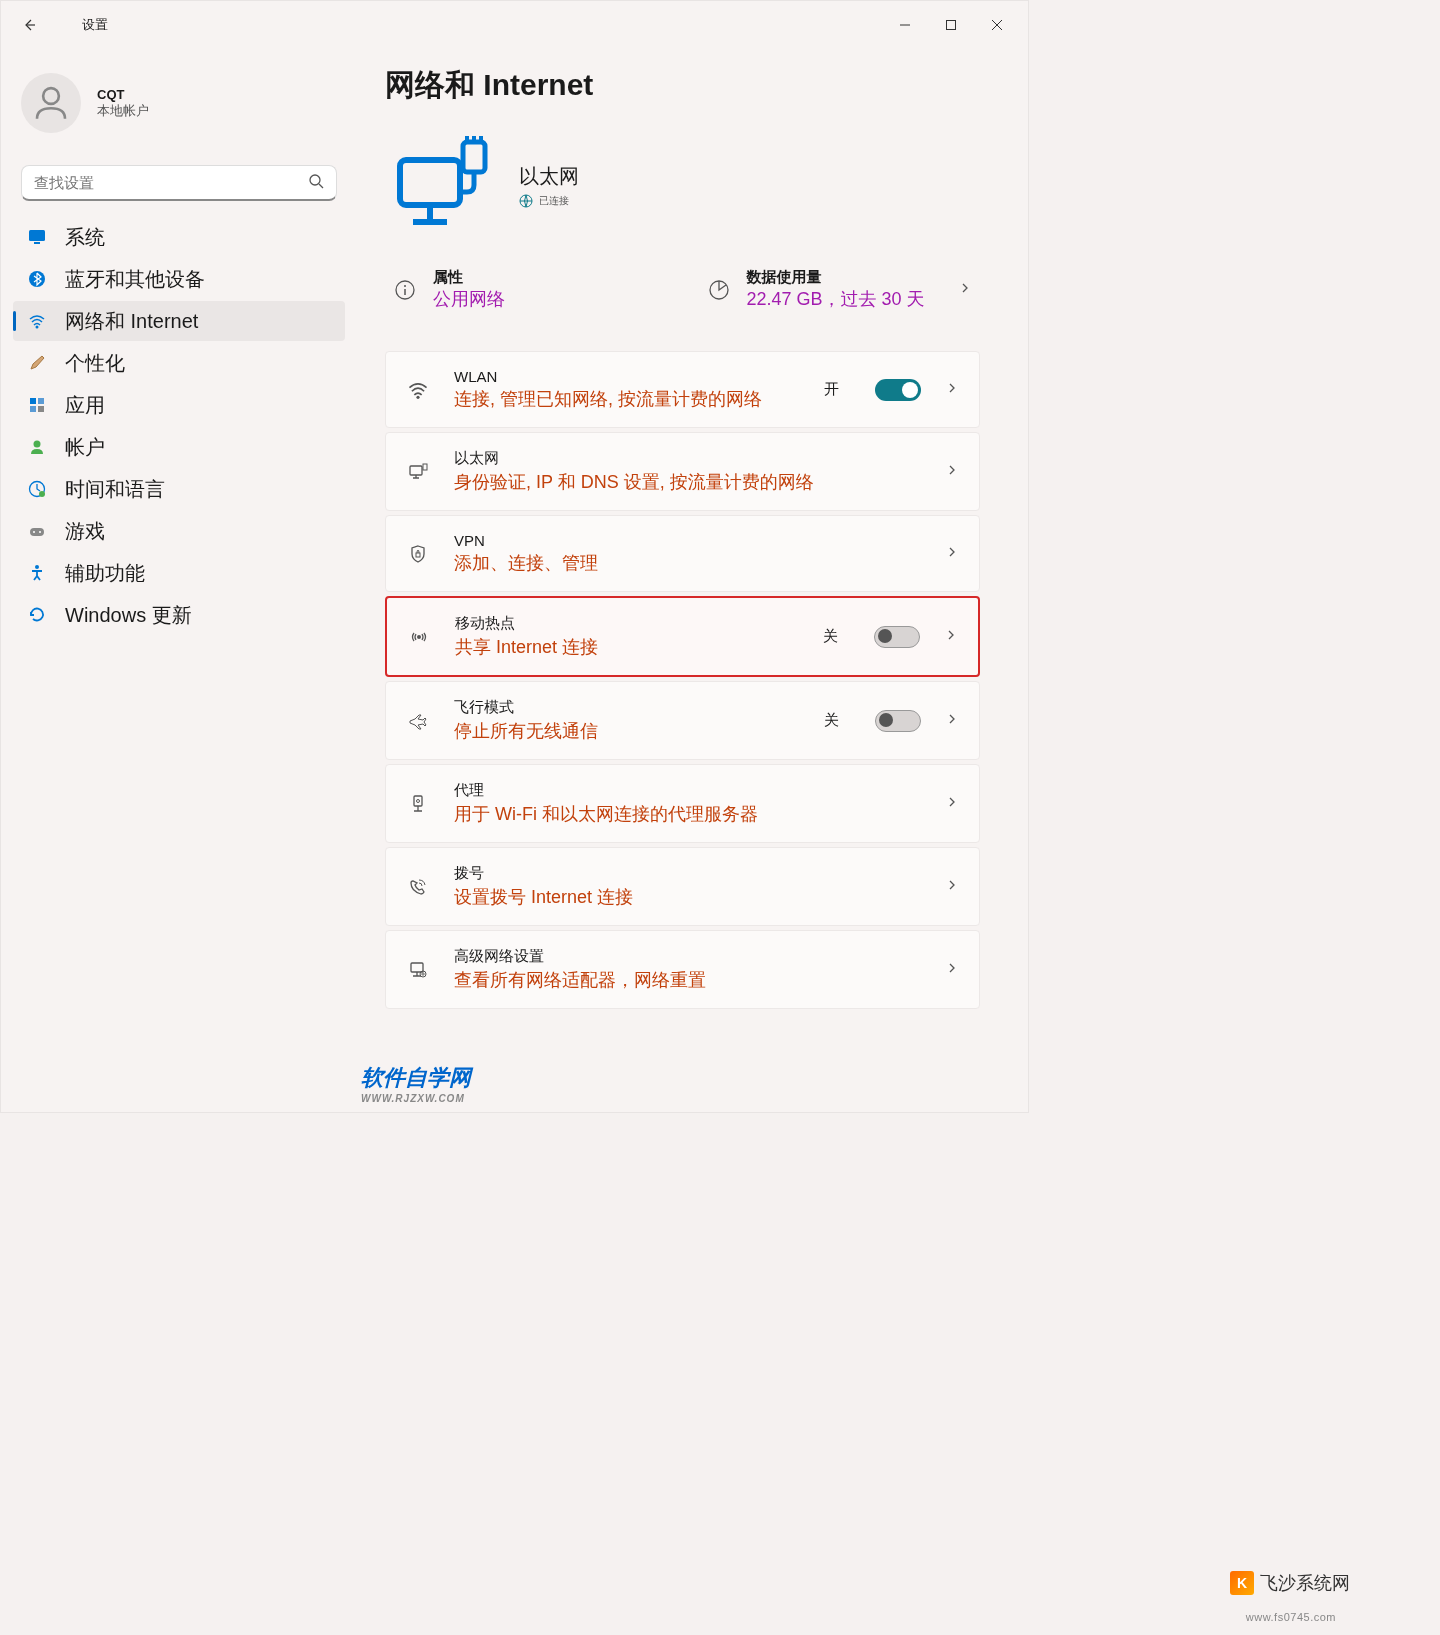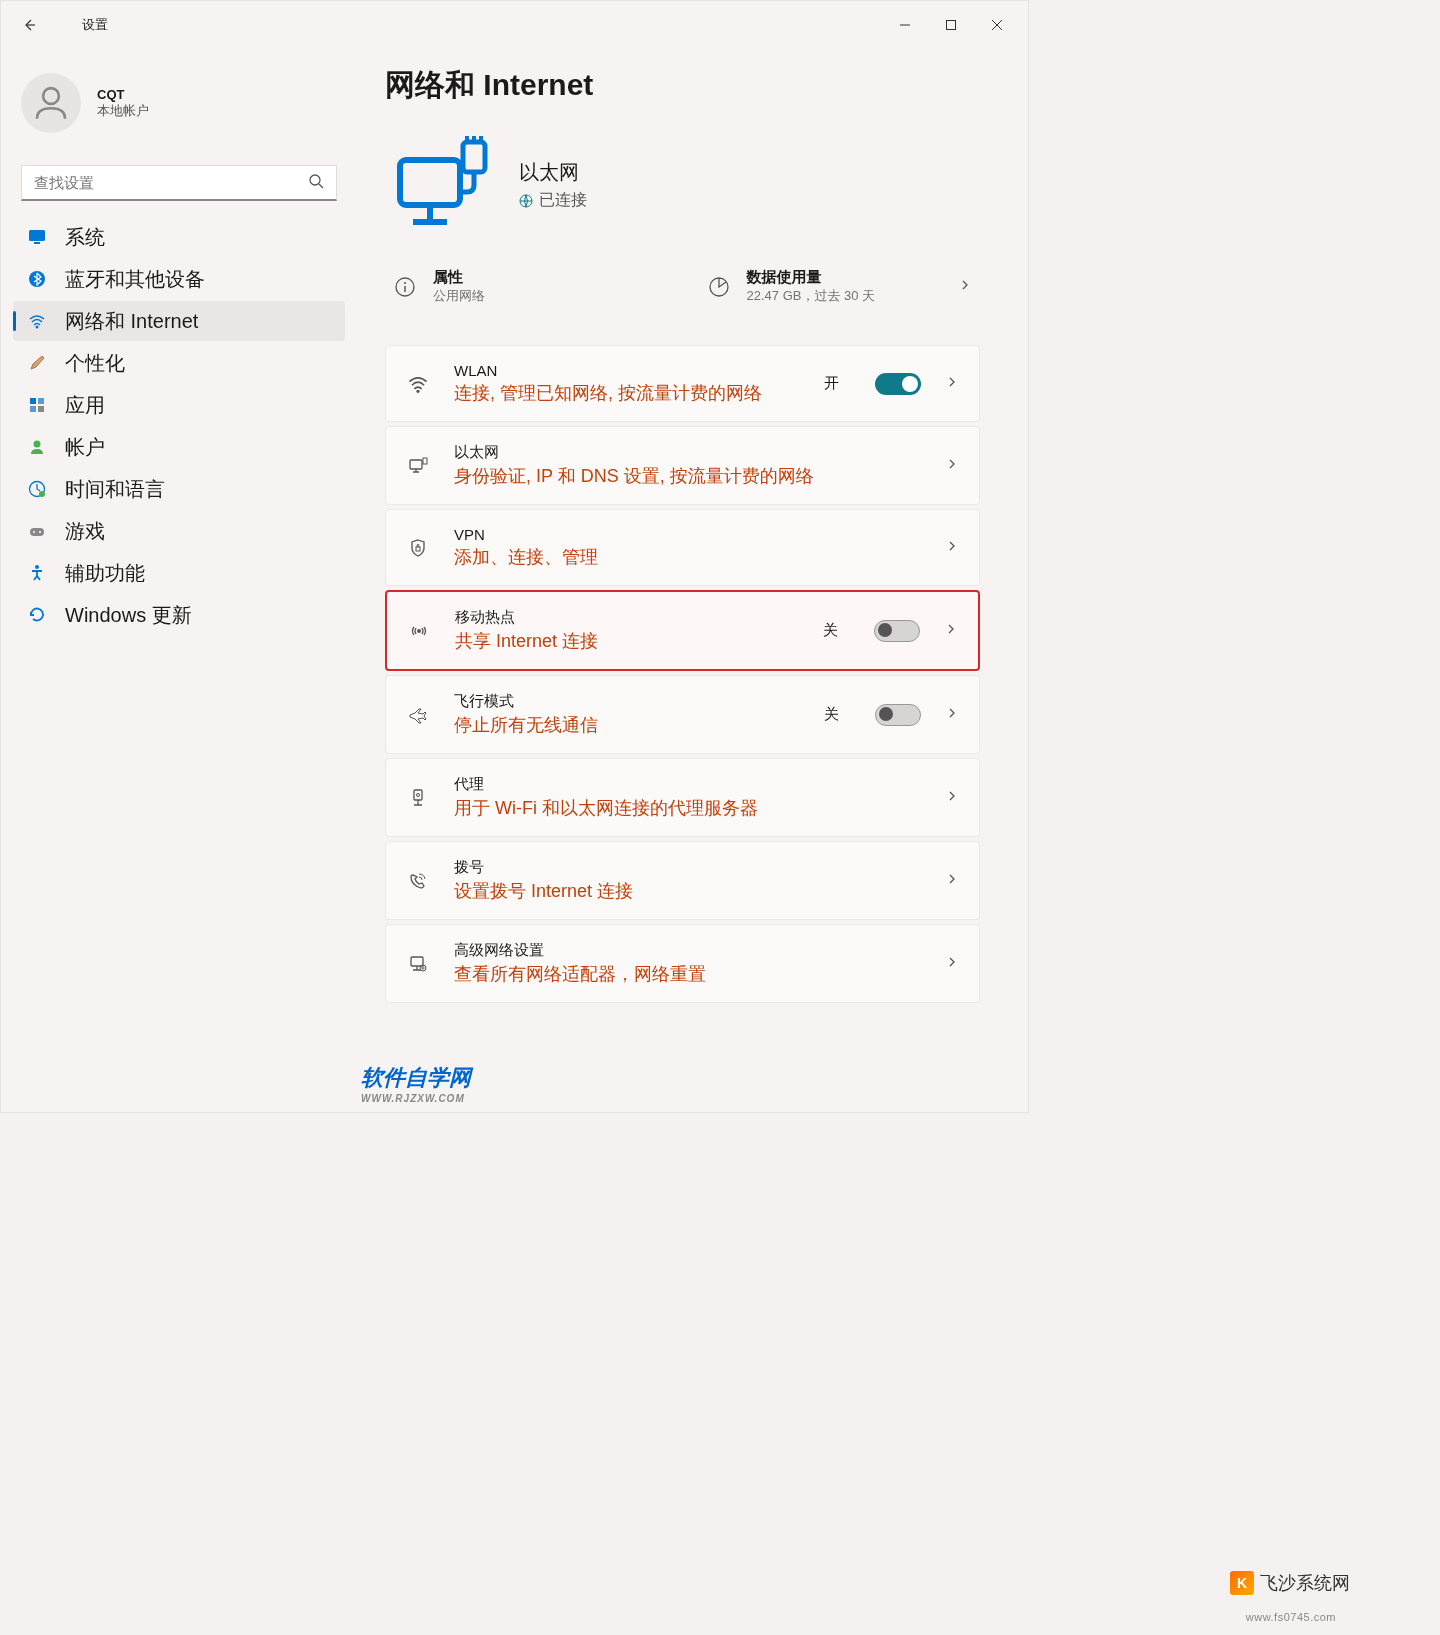--- a/index.html
+++ b/index.html
@@ -14,46 +14,46 @@
     
     .main-layout { display: flex; height: calc(100% - 48px); }
     .sidebar { width: 360px; padding: 16px 12px 16px 8px; }
     
     .user-section { display: flex; align-items: center; gap: 16px; padding: 8px 12px 24px; }
     .avatar { width: 60px; height: 60px; border-radius: 50%; background: #e8e4e3; display: flex; align-items: center; justify-content: center; }
     .user-info { display: flex; flex-direction: column; }
     .user-name { font-size: 13px; font-weight: 600; }
     .user-account { font-size: 13px; color: #555; }
     
-    .search-box { margin: 8px 12px 16px; height: 36px; background: #fff; border: 1px solid #ddd; border-bottom: 2px solid #888; border-radius: 0; display: flex; align-items: center; padding: 0 12px; }
+    .search-box { margin: 8px 12px 16px; height: 36px; background: #fff; border: 1px solid #ddd; border-bottom: 2px solid #888; border-radius: 8px; display: flex; align-items: center; padding: 0 12px; }
     .search-box input { flex: 1; border: none; outline: none; background: transparent; font-size: 15px; }
     .search-icon { color: #555; }
     
     .nav-list { margin-top: 16px; }
     .nav-item { display: flex; align-items: center; gap: 18px; height: 40px; padding: 0 14px; margin: 2px 4px; border-radius: 4px; cursor: pointer; font-size: 20px; position: relative; }
     .nav-item.active { background: #eae6e5; }
     .nav-item.active::before { content: ''; position: absolute; left: 0; top: 10px; bottom: 10px; width: 3px; background: #0067c0; border-radius: 2px; }
     .nav-icon { width: 20px; height: 20px; display: flex; align-items: center; justify-content: center; }
     
     .content { flex: 1; padding: 16px 48px 16px 24px; overflow-y: auto; }
     .page-title { font-size: 30px; font-weight: 600; margin-bottom: 24px; }
     
     .status-section { display: flex; align-items: center; gap: 24px; margin-bottom: 20px; }
     .status-icon { width: 110px; height: 110px; display: flex; align-items: center; justify-content: center; }
     .status-text { display: flex; flex-direction: column; gap: 4px; }
     .status-title { font-size: 20px; }
-    .status-sub { font-size: 16px; color: #555; display: flex; align-items: center; gap: 6px; }
+    .status-sub { font-size: 10px; color: #555; display: flex; align-items: center; gap: 6px; }
     
     .info-row { display: flex; gap: 32px; margin-bottom: 24px; }
     .info-card { display: flex; align-items: center; gap: 16px; padding: 8px; flex: 1; cursor: pointer; }
     .info-card:last-child { justify-content: flex-start; }
     .info-icon { width: 24px; height: 24px; display: flex; align-items: center; justify-content: center; }
     .info-text { display: flex; flex-direction: column; }
     .info-title { font-size: 15px; font-weight: 600; }
-    .info-sub { font-size: 13px; color: #737373; }
+    .info-sub { font-size: 18px; color: #a21caf; }
     .chevron { margin-left: auto; color: #555; }
     
     .settings-list { display: flex; flex-direction: column; gap: 4px; margin-top: 32px; }
     .setting-item { background: #fcfaf9; border: 1px solid #ece8e7; border-radius: 4px; padding: 16px 20px; display: flex; align-items: center; gap: 24px; cursor: pointer; min-height: 70px; }
     .setting-item.highlighted { border: 2px solid #d62828; background: #fdf8f7; }
     .setting-icon { width: 24px; height: 24px; display: flex; align-items: center; justify-content: center; }
     .setting-text { display: flex; flex-direction: column; flex: 1; gap: 2px; }
     .setting-title { font-size: 15px; }
     .setting-desc { font-size: 18px; color: #c2410c; }
     .setting-toggle-label { font-size: 15px; margin-right: 12px; }

